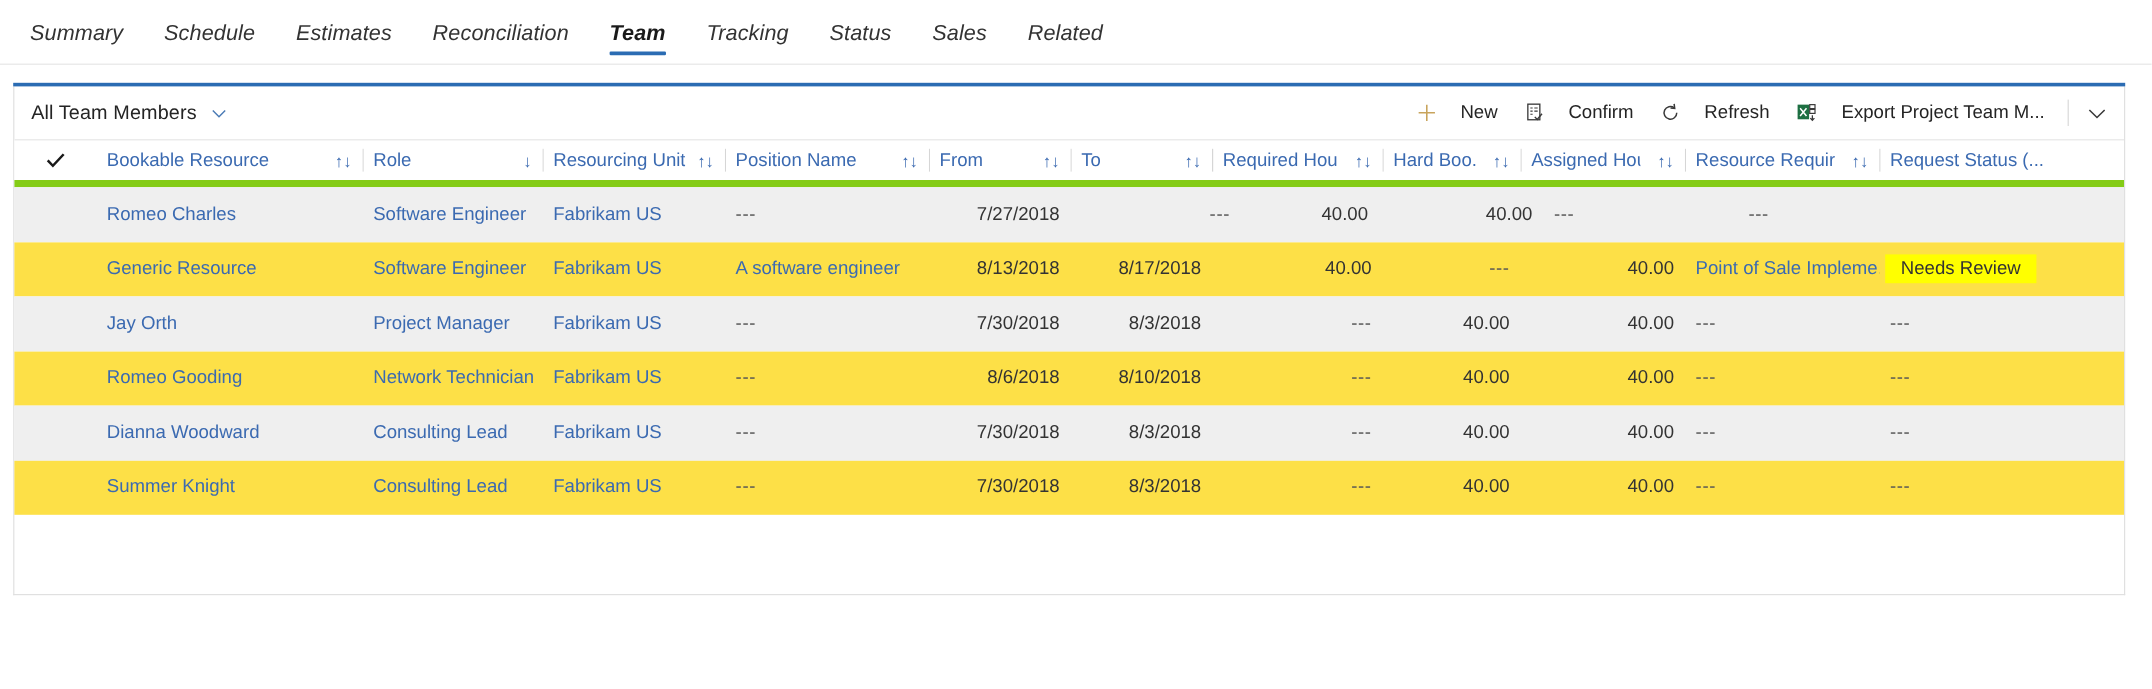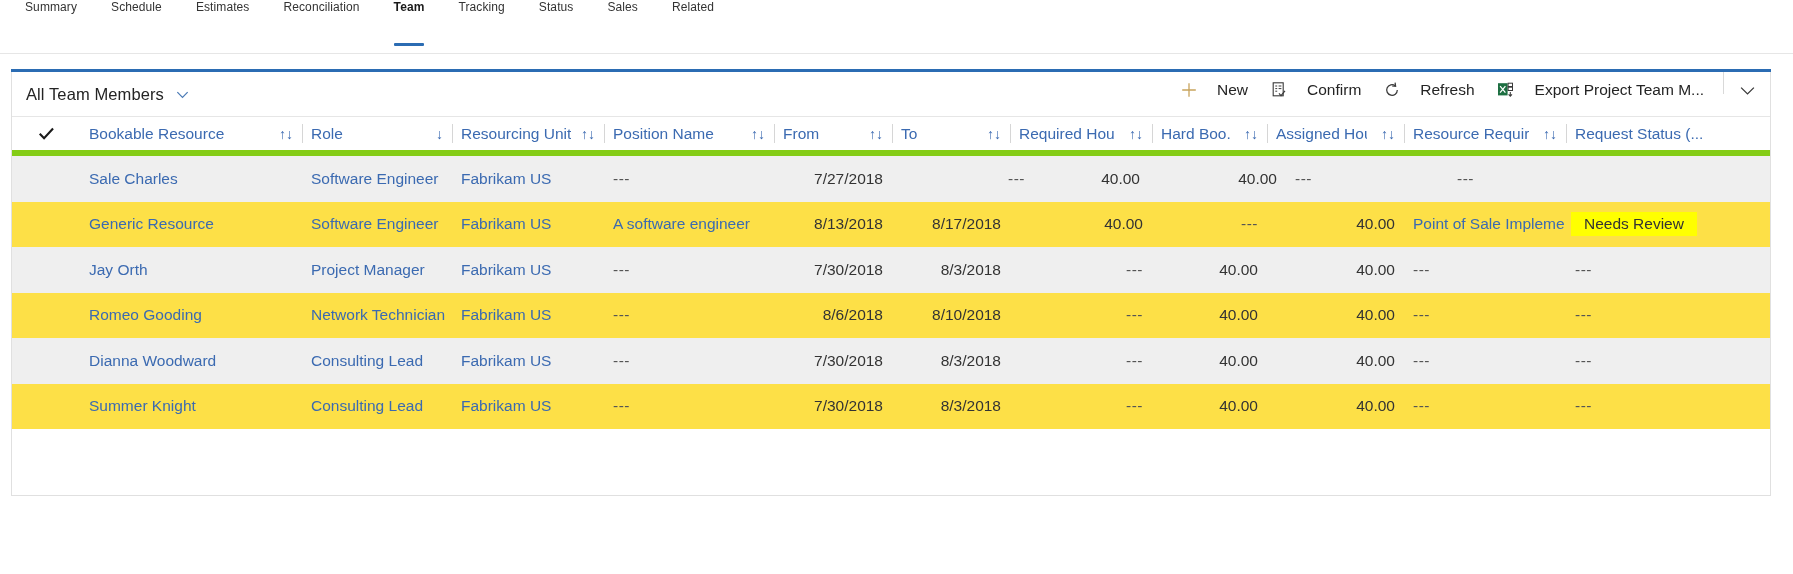--- a/index.html
+++ b/index.html
@@ -28,26 +28,28 @@
     background: #ffffff;
     border-bottom: 1px solid #e6e6e6;
     display: flex;
     align-items: flex-start;
     padding-left: 8px;
   }
   .tab {
     position: relative;
     height: 54px;
     display: flex;
+    align-items: center;
     padding: 0 17px;
-    font-size: 12px;
+    font-size: 18px;
     color: #333333;
     cursor: pointer;
     white-space: nowrap;
     letter-spacing: 0.1px;
+    font-style: italic;
   }
   .tab.active { font-weight: 600; color: #1a1a1a; }
   .tab.active::after {
     content: "";
     position: absolute;
     left: 17px; right: 17px;
     bottom: 8px;
     height: 3px;
     background: #2b6cb3;
     border-radius: 1px;
@@ -71,20 +73,21 @@
     width: 1760px;
     height: 3px;
     background: #2b6cb3;
   }
 
   
   .cmdbar {
     position: relative;
     height: 44px;
     display: flex;
+    align-items: center;
     padding: 0 6px 0 12px;
   }
   .viewsel {
     display: flex;
     align-items: center;
     gap: 11px;
     padding: 4px 8px 4px 2px;
     cursor: pointer;
     white-space: nowrap;
   }
@@ -364,21 +367,21 @@
           <span class="hsort">↑↓</span>
         </div>
         <div class="hcell c-rstat">
           <span class="hlabel">Request Status (...</span>
         </div>
       </div>
     <div id="gridbody">
         <div class="row alt">
           <div class="rowpad"></div>
           <div class="cell c-res link">
-            <span>Sale Charles</span>
+            <span>Romeo Charles</span>
           </div>
           <div class="cell c-role link">
             <span>Software Engineer</span>
           </div>
           <div class="cell c-unit link">
             <span>Fabrikam US</span>
           </div>
           <div class="cell c-pos dash">
             <span>---</span>
           </div>

